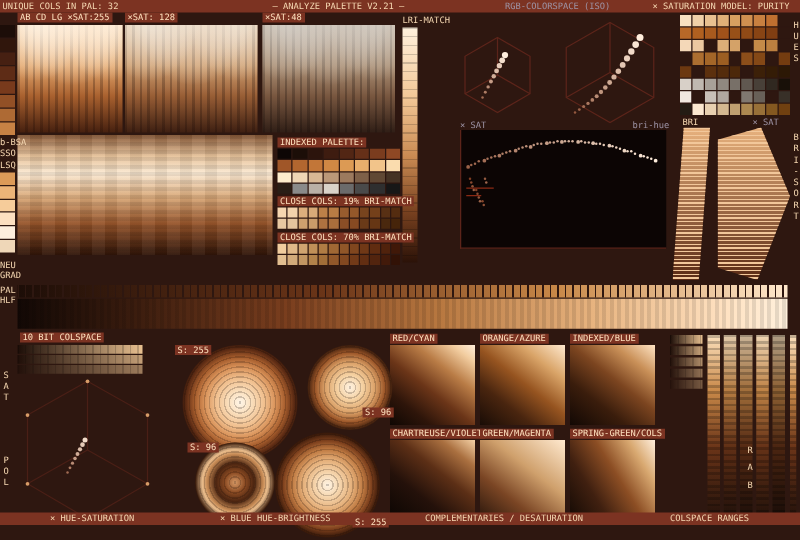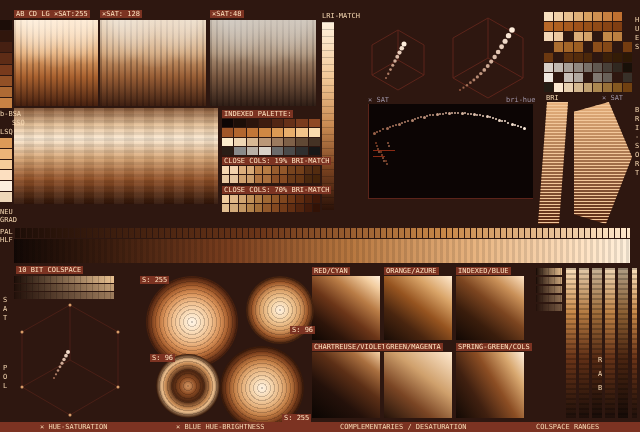--- a/index.html
+++ b/index.html
@@ -61,38 +61,44 @@
     repeating-linear-gradient(to bottom, rgba(0,0,0,0.22) 0 2px, rgba(0,0,0,0) 2px 5px),
     linear-gradient(to top,#20100a,#6a3418 40%,#c88848 70%,#fbe0bc 100%);}
   .dash{position:absolute;height:1px;background:#8a2a14;}
   svg{position:absolute;z-index:2;}
 </style>
 </head>
 <body>
 
 <div class="screen">
 
+  <div class="bar" style="top:0">
+    <span class="t" style="left:2px;top:1px">UNIQUE COLS IN PAL: 32</span>
+    <span class="t" style="left:218px;top:1px">— ANALYZE PALETTE V2.21 —</span>
+    <span class="t muted" style="left:404px;top:1px">RGB-COLORSPACE (ISO)</span>
+    <span class="t" style="left:522px;top:1px">× SATURATION MODEL: PURITY</span>
+  </div>
 
   <span class="t chip" style="left:14px;top:10px">AB CD LG ×SAT:255</span>
   <span class="t chip" style="left:100px;top:10px">×SAT: 128</span>
   <span class="t chip" style="left:210px;top:10px">×SAT:48</span>
   <span class="t" style="left:322px;top:12px;z-index:6">LRI-MATCH</span>
 
   <div class="sw" style="left:0;top:20px;width:12px;height:88px;grid-template-columns:1fr">
       <b style="background: rgb(28, 13, 8);"></b>
       <b style="background: rgb(48, 22, 12);"></b>
       <b style="background: rgb(70, 32, 18);"></b>
       <b style="background: rgb(94, 44, 22);"></b>
       <b style="background: rgb(120, 58, 28);"></b>
       <b style="background: rgb(146, 80, 38);"></b>
       <b style="background: rgb(174, 106, 52);"></b>
       <b style="background: rgb(200, 130, 68);"></b>
     </div>
   <span class="t" style="left:0;top:110px">b-BSA</span>
-  <span class="t" style="left:12px;top:119px">SSO</span>
+  <span class="t" style="left:0;top:119px">SSO</span>
   <span class="t" style="left:0;top:128px">LSQ</span>
   <div class="sw" style="left:0;top:138px;width:12px;height:64px;grid-template-columns:1fr">
       <b style="background: rgb(220, 154, 88);"></b>
       <b style="background: rgb(236, 180, 120);"></b>
       <b style="background: rgb(246, 204, 154);"></b>
       <b style="background: rgb(252, 223, 192);"></b>
       <b style="background: rgb(253, 238, 221);"></b>
       <b style="background: rgb(239, 215, 184);"></b>
     </div>
   <span class="t" style="left:0;top:208px">NEU</span>
@@ -447,20 +453,20 @@
   <div class="pbar" style="left:566px;top:268px;height:150px"></div>
   <div class="pbar" style="left:579px;top:268px;height:150px;filter:brightness(.9)"></div>
   <div class="pbar" style="left:592px;top:268px;height:150px;filter:brightness(.8)"></div>
   <div class="pbar" style="left:605px;top:268px;height:150px;filter:brightness(.95)"></div>
   <div class="pbar" style="left:618px;top:268px;height:150px;filter:brightness(.7)"></div>
   <div class="pbar" style="left:632px;top:268px;height:150px;width:5px"></div>
   <span class="t" style="left:598px;top:356px;z-index:6">R</span>
   <span class="t" style="left:598px;top:370px;z-index:6">A</span>
   <span class="t" style="left:598px;top:384px;z-index:6">B</span>
 
-  <div class="bar" style="top:422px">
+  <div class="bar" style="top:410px">
     <span class="t" style="left:40px;top:1px">× HUE-SATURATION</span>
     <span class="t" style="left:176px;top:1px">× BLUE HUE-BRIGHTNESS</span>
     <span class="t" style="left:340px;top:1px">COMPLEMENTARIES / DESATURATION</span>
     <span class="t" style="left:536px;top:1px">COLSPACE RANGES</span>
   </div>
 
 </div>
 
 </body></html>

